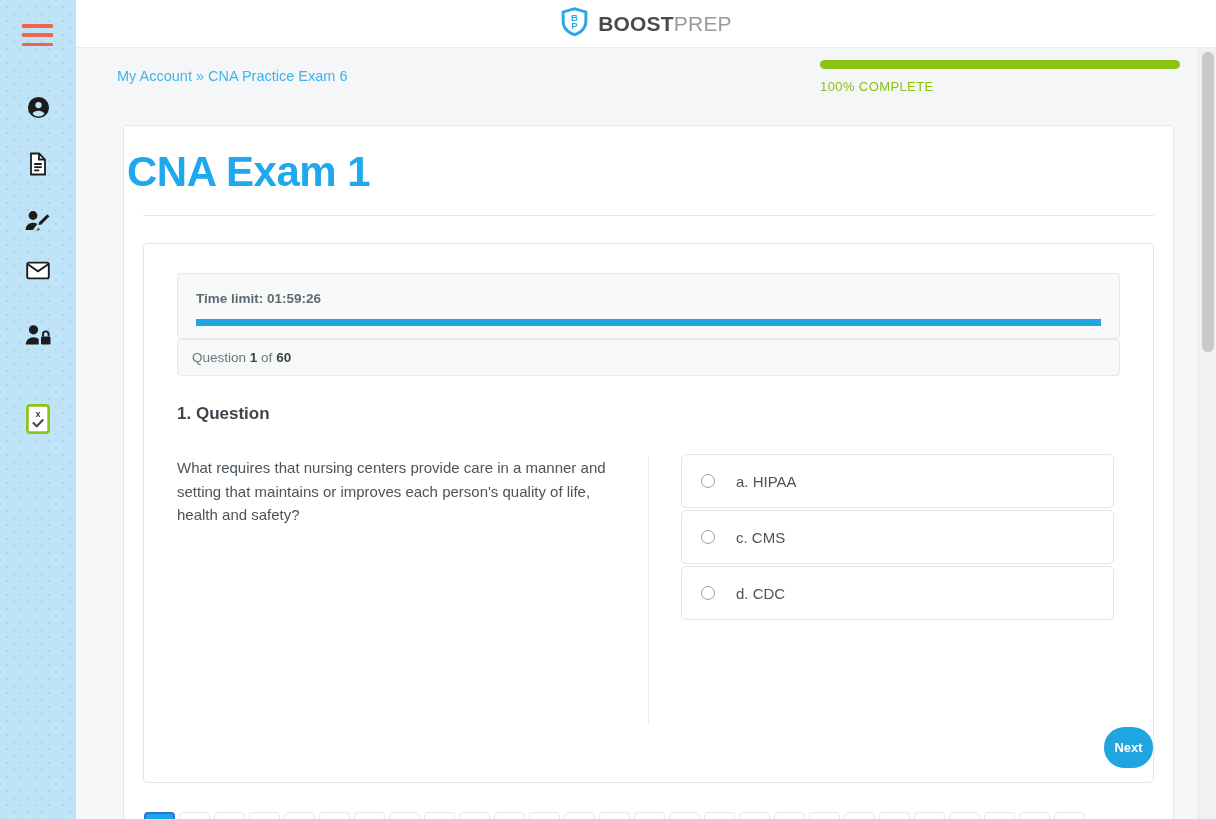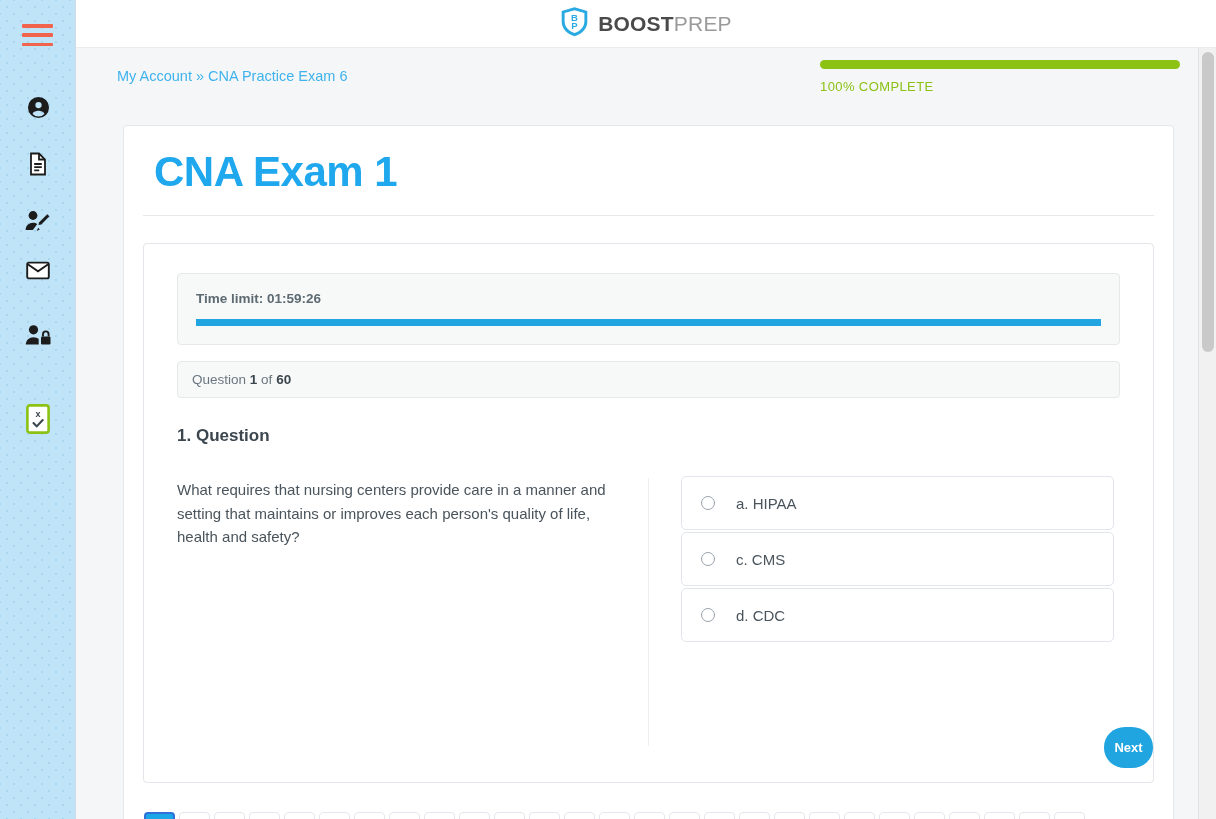--- a/index.html
+++ b/index.html
@@ -86,21 +86,21 @@
 
   
   #main-card {
     position: absolute; left: 47px; top: 77px;
     width: 1051px; min-height: 700px;
     background: #ffffff;
     border: 1px solid #e3e6ea;
     border-radius: 4px;
   }
   #exam-title {
-    margin: 22px 0 0 30px;
+    margin: 22px 0 0 3px;
     font-size: 42px; font-weight: bold; color: #1fa8ed;
     letter-spacing: -0.5px;
   }
   #title-rule {
     margin: 19px 19px 0 19px;
     border-top: 1px solid #e6e8ec;
   }
 
   
   #quiz-panel {
@@ -108,28 +108,27 @@
     border: 1px solid #e3e6ea;
     border-radius: 4px;
     padding: 29px 33px 20px 33px;
     min-height: 540px;
     position: relative;
   }
   #timer-box {
     background: #f7f8f8;
     border: 1px solid #e6e8ea;
     border-radius: 4px;
-    padding: 17px 18px 18px 18px;
+    padding: 17px 18px 12px 18px;
   }
   #timer-label { font-size: 13.5px; font-weight: bold; color: #5d6a72; }
   #timer-bar-bg { margin-top: 13px; height: 7px; background: #ffffff; border-radius: 0; }
   #timer-bar-fill { height: 7px; background: #21a5e0; width: 100%; }
 
   #qcount-box {
-    margin-top: 16px;
     background: #f7f8f8;
     border: 1px solid #e6e8ea;
     border-radius: 4px;
     padding: 10px 14px;
     font-size: 13.5px; color: #6b7680;
   }
   #qcount-box b { color: #3c464e; }
 
   #q-heading {
     margin-top: 28px;

